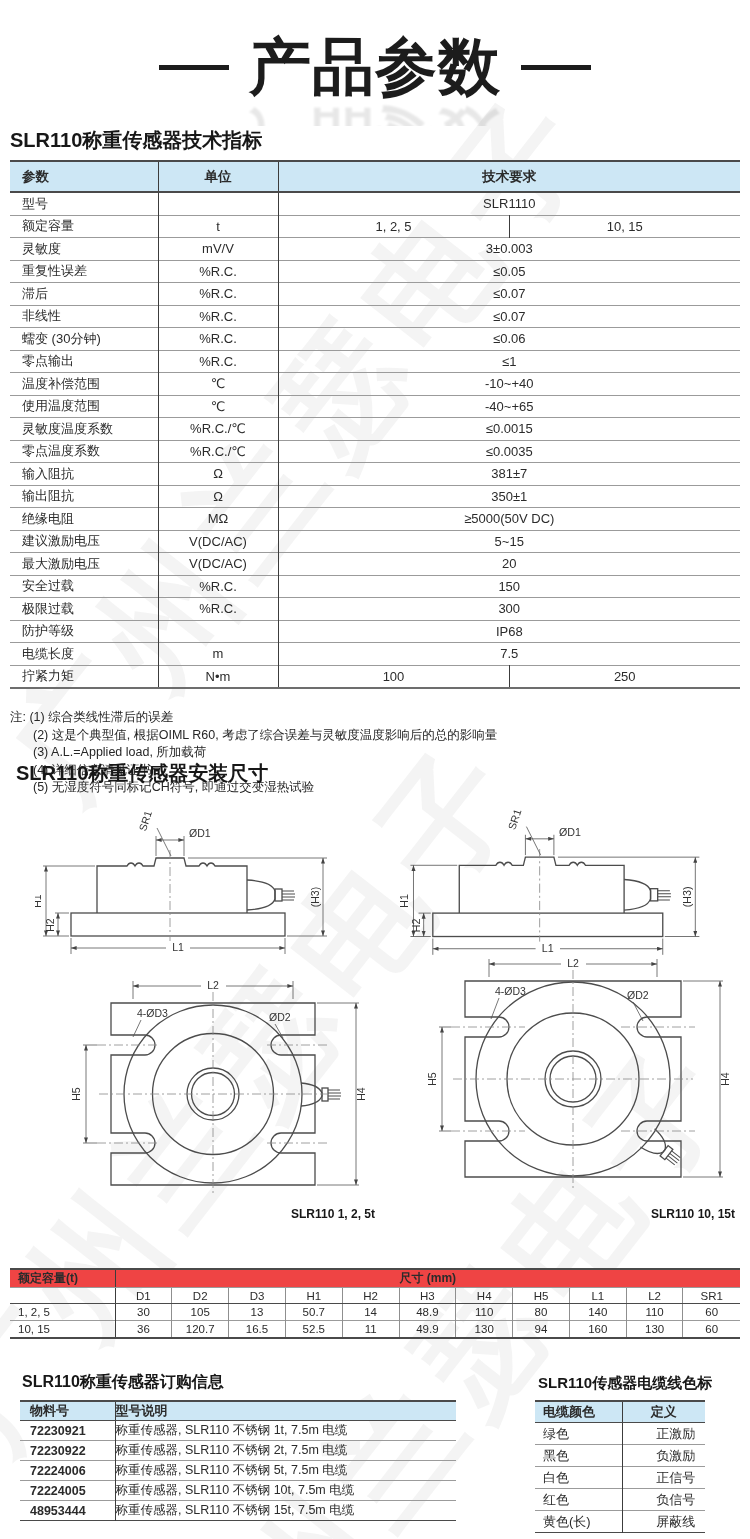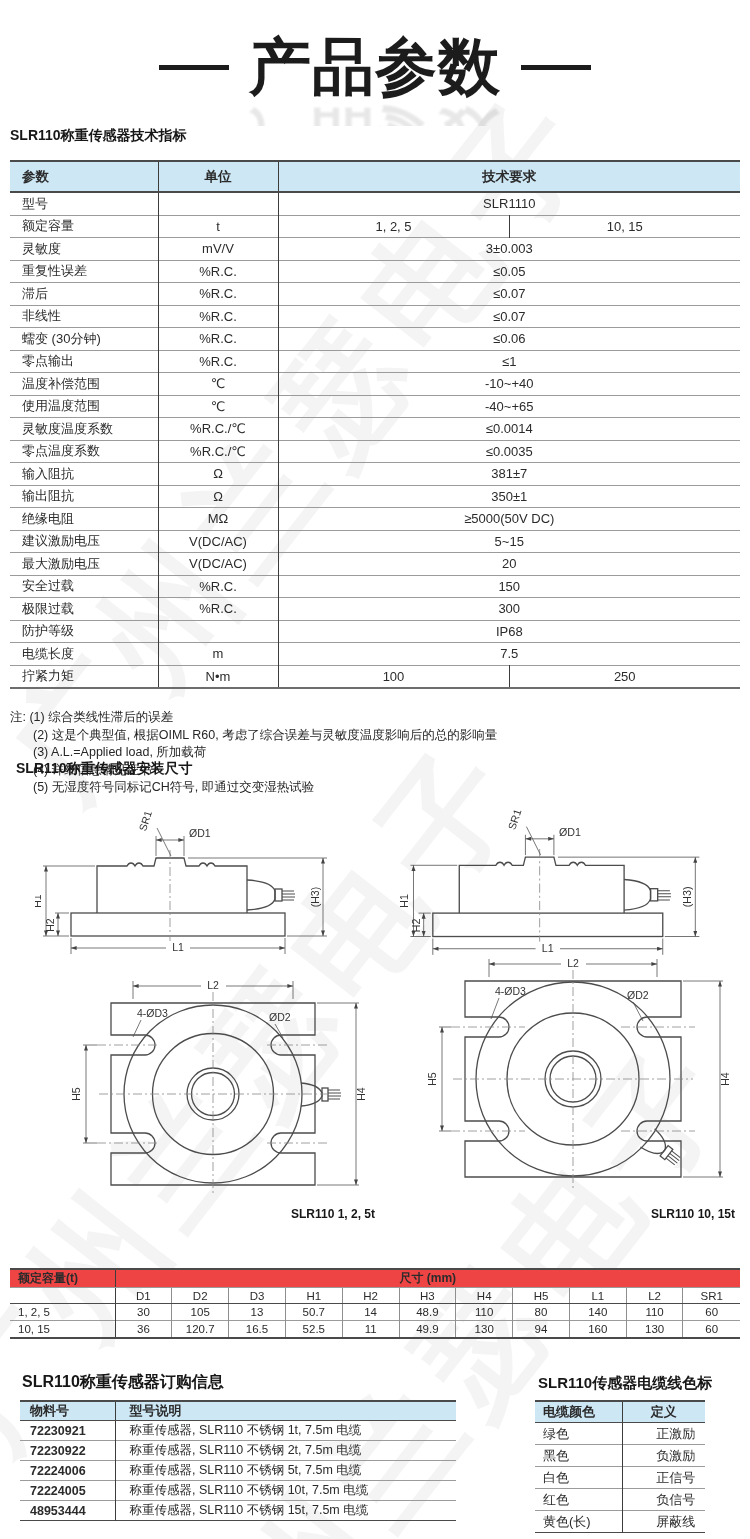--- a/index.html
+++ b/index.html
@@ -10,21 +10,21 @@
   .wm{position:absolute;z-index:0;font-size:128px;font-weight:bold;color:rgba(60,60,60,0.06);
       white-space:nowrap;letter-spacing:14px;transform:rotate(-52deg);transform-origin:left bottom;}
   
   .title-row{display:flex;align-items:center;justify-content:center;gap:20px;width:750px;}
   .title-text{font-size:62px;font-weight:900;color:#1c1c1c;letter-spacing:1px;line-height:70px;}
   .dash{width:70px;height:5px;background:#1c1c1c;}
   .ghost-clip{height:24px;overflow:hidden;width:750px;text-align:center;}
   .ghost{line-height:70px;font-size:62px;font-weight:900;letter-spacing:1px;color:#000;
          transform:scaleY(-1);opacity:.09;filter:blur(1px);}
   .sec-h{font-weight:900;color:#171717;}
-  .sec-h.big{font-size:14px;}
+  .sec-h.big{font-size:20px;}
   
   table{border-collapse:collapse;table-layout:fixed;}
   td{padding:0;overflow:hidden;white-space:nowrap;}
   .spec{width:730px;font-size:13px;border-bottom:2px solid #6d6d6d;}
   .spec thead td{background:#cde7f5;font-weight:bold;height:29px;font-size:13.5px;
                  border-top:2.5px solid #4a4a4a;border-bottom:2px solid #4a4a4a;}
   .spec tbody td{height:21.5px;border-top:1px solid #9b9b9b;}
   .spec tbody tr:first-child td{border-top:none;}
   .c-param{text-align:left;padding-left:12px;border-right:1.2px solid #3c3c3c;}
   .c-unit{text-align:center;border-right:1.2px solid #3c3c3c;}
@@ -49,21 +49,21 @@
   .dim td.capcol{text-align:left;padding-left:8px;border-right:1.2px solid #3c3c3c;}
   .dim .dh2 td + td + td, .dim tbody td + td + td{border-left:1px solid #8f8f8f;}
   
   .order{width:436px;font-size:12.5px;border-bottom:1.6px solid #4a4a4a;}
   .order thead td{background:#cde7f5;font-weight:bold;height:18px;font-size:13px;
                   border-top:2px solid #4a4a4a;border-bottom:1.6px solid #4a4a4a;}
   .order td{height:19px;text-align:left;}
   .order tbody td{border-top:1px solid #9b9b9b;}
   .order tbody tr:first-child td{border-top:none;}
   .order .pn{padding-left:10px;font-weight:bold;border-right:1.2px solid #3c3c3c;}
-  .order .desc{padding-left:14px;margin-left:8px;}
+  .order .desc{margin-left:8px;}
   
   .cable{width:170px;font-size:13px;border-bottom:1.6px solid #4a4a4a;}
   .cable thead td{background:#cde7f5;font-weight:bold;height:20px;
                   border-top:2px solid #4a4a4a;border-bottom:1.6px solid #4a4a4a;}
   .cable td{height:21px;}
   .cable tbody td{border-top:1px solid #9b9b9b;padding-left:24px;}
   .cable tbody tr:first-child td{border-top:none;}
   .cable .cc{text-align:left;padding-left:8px;border-right:1.2px solid #3c3c3c;}
   .cable .cd{text-align:center;}
 </style>
@@ -151,21 +151,21 @@
           <td class="c-val" colspan="2">-10~+40</td>
         </tr>
         <tr>
           <td class="c-param">使用温度范围</td>
           <td class="c-unit">℃</td>
           <td class="c-val" colspan="2">-40~+65</td>
         </tr>
         <tr>
           <td class="c-param">灵敏度温度系数</td>
           <td class="c-unit">%R.C./℃</td>
-          <td class="c-val" colspan="2">≤0.0014</td>
+          <td class="c-val" colspan="2">≤0.0015</td>
         </tr>
         <tr>
           <td class="c-param">零点温度系数</td>
           <td class="c-unit">%R.C./℃</td>
           <td class="c-val" colspan="2">≤0.0035</td>
         </tr>
         <tr>
           <td class="c-param">输入阻抗</td>
           <td class="c-unit">Ω</td>
           <td class="c-val" colspan="2">381±7</td>

